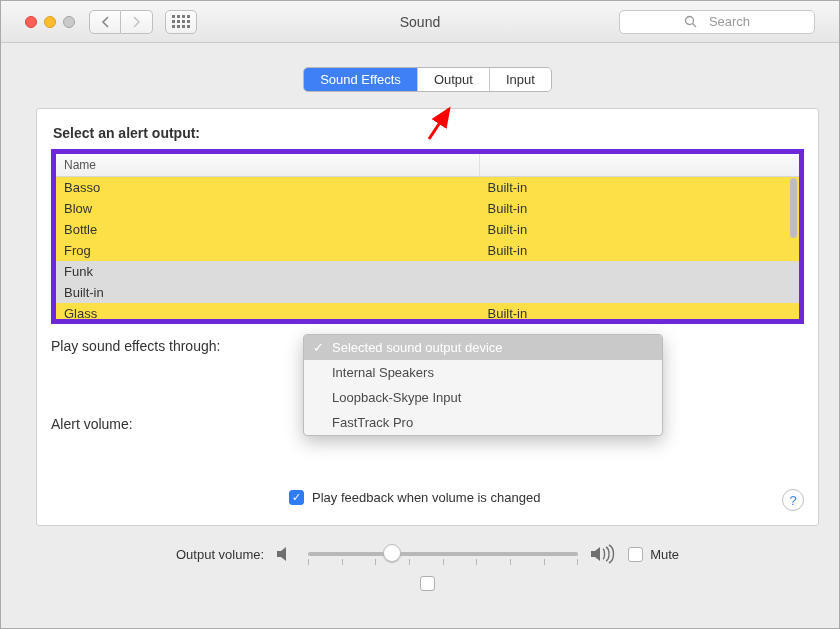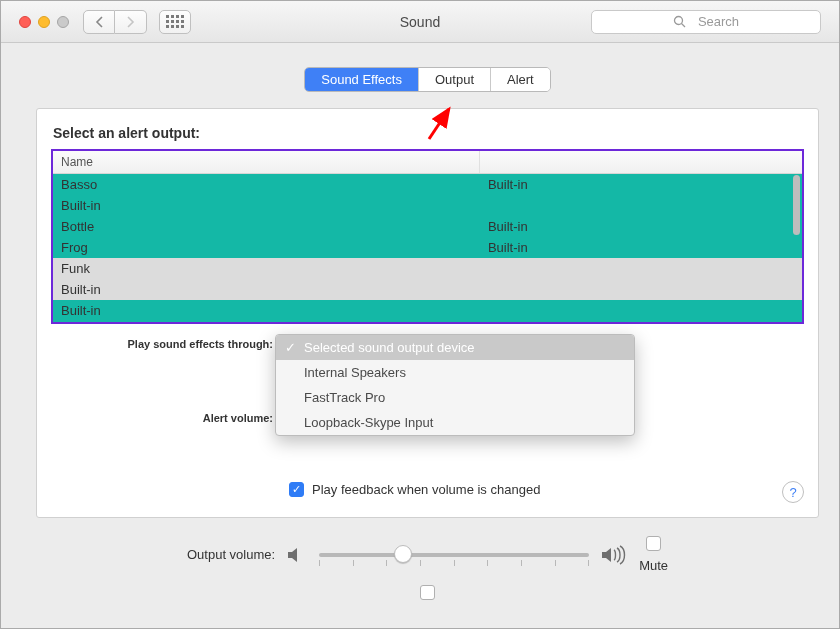--- a/index.html
+++ b/index.html
@@ -17,21 +17,21 @@
     background: #ececec;
     border: 1px solid #aaa;
     position: relative;
   }
   .titlebar {
     height: 42px;
     background: linear-gradient(#f6f6f6, #e6e6e6);
     border-bottom: 1px solid #c9c9c9;
     display: flex;
     align-items: center;
-    padding: 0 18px;
+    padding: 0 24px;
     position: relative;
   }
   .traffic { display: flex; gap: 7px; margin-right: 14px; }
   .tl { width: 12px; height: 12px; border-radius: 50%; }
   .red { background:#ff5f57; border:1px solid #e0443e; }
   .yellow { background:#febc2e; border:1px solid #dea123; }
   .green { background:#cacaca; border:1px solid #a5a5a5; }
   .tb-group { display:flex; }
   .tb-btn {
     width: 32px; height: 24px;
@@ -49,21 +49,21 @@
     display:flex;align-items:center;justify-content:center;color:#7a7a7a;
   }
   .apps-grid { display:grid; grid-template-columns:repeat(4,3px); grid-auto-rows:3px; gap:2px; }
   .apps-grid i { background:#7a7a7a; }
   .title {
     position:absolute; left:0; right:0; text-align:center;
     font-size: 14px; color:#4a4a4a; pointer-events:none;
   }
   .search {
     margin-left:auto;
-    width: 230px; height:24px;
+    width: 196px; height:24px;
     background: #fff; border:1px solid #c9c9c9; border-radius:5px;
     display:flex; align-items:center; justify-content:center; gap:12px;
     color:#9a9a9a; font-size:13px;
   }
   .content {
     padding: 24px 20px 10px 35px;
   }
   .tabs {
     display:flex; justify-content:center; margin-bottom: 16px;
   }
@@ -79,22 +79,22 @@
   .tab.active { background:#3f80f6; color:#fff; }
   .panel {
     background: #fff;
     border:1px solid #d0d0d0;
     border-radius:3px;
     padding: 12px 14px 20px 14px;
     position:relative;
   }
   .heading { font-weight:600; font-size:14px; margin: 4px 0 8px 2px; }
   .table {
-    border:2px solid #6d28d9;
-    background:#14b8a6;
+    border:5px solid #6d28d9;
+    background:#fde047;
     height: 175px;
     overflow:hidden;
     position:relative;
   }
   .thead {
     display:flex; background:linear-gradient(#fbfbfb,#f0f0f0);
     border-bottom:1px solid #d6d6d6;
     color:#555; font-size:12px;
   }
   .th { padding:4px 8px; border-right:1px solid #e0e0e0; }
@@ -106,24 +106,24 @@
   .trow.sel { background:#dcdcdc;flex-direction:column; }
   .scrollbar {
     position:absolute; right:2px; top:24px; width:7px; height:60px;
     background:#bdbdbd; border-radius:4px;
   }
   .formrow {
     display:flex; align-items:center; margin-top: 14px;
     position:relative;
   }
   .formlabel {
-    flex: 0 0 230px; text-align:right; padding-right:8px; font-size:11px; color:#333;font-weight:bold;
+    flex: 0 0 230px; text-align:left; padding-right:8px; font-size:14px; color:#333;
   }
   .dropdown-open {
-    position:absolute; left:224px; top:-4px;
+    position:absolute; left:252px; top:-4px;
     width: 360px; z-index:5;
     box-shadow: 0 6px 18px rgba(0,0,0,.25);
     border:1px solid #bcbcbc; border-radius:4px; overflow:hidden;
     background:#f5f5f5;
   }
   .dd-item {
     padding: 5px 12px 5px 28px; font-size:13px; color:#4a4a4a;
     position:relative;
   }
   .dd-item.sel { background:#c9c9c9; color:#fff; }
@@ -158,21 +158,21 @@
   .slider .ticks {
     position:absolute; left:0; right:0; top:7px; display:flex; justify-content:space-between;
   }
   .slider .ticks i { width:1px; height:6px; background:#b8b8b8; display:block; }
   .slider .knob {
     position:absolute; top:-8px; width:18px; height:18px; background:#fff;
     border:1px solid #bcbcbc; border-radius:50%;
     box-shadow:0 1px 1px rgba(0,0,0,.2);
   }
   .spk { color:#6f6f6f; }
-  .mute-row { display:flex; align-items:center; gap:7px;flex-direction:column; }
+  .mute-row { display:flex; align-items:center; gap:7px; }
   .arrow {
     position:absolute; left:420px; top:102px;
     width:40px; height:40px; pointer-events:none; z-index:20;
   }
 </style>
 </head>
 <body>
 
 <div class="window">
 
@@ -219,66 +219,68 @@
       <span>Search</span>
     </div>
   </div>
 
   <div class="content">
 
     <div class="tabs">
       <div class="tabseg">
         <div class="tab active">Sound Effects</div>
         <div class="tab">Output</div>
-        <div class="tab">Alert</div>
+        <div class="tab">Input</div>
       </div>
     </div>
 
     <div class="panel">
 
       <div class="heading">Select an alert output:</div>
 
       <div class="table">
         <div class="thead">
           <div class="th col-name">Name</div>
         </div>
         <div class="tbody" id="sound-rows">
             <div class="trow">
               <div class="td col-name">Basso</div>
               <div class="td col-type">Built-in</div>
             </div>
             <div class="trow">
+              <div class="td col-name">Blow</div>
               <div class="td col-type">Built-in</div>
             </div>
             <div class="trow">
               <div class="td col-name">Bottle</div>
               <div class="td col-type">Built-in</div>
             </div>
             <div class="trow">
               <div class="td col-name">Frog</div>
               <div class="td col-type">Built-in</div>
             </div>
             <div class="trow sel">
               <div class="td col-name">Funk</div>
               <div class="td col-type">Built-in</div>
             </div>
             <div class="trow">
+              <div class="td col-name">Glass</div>
               <div class="td col-type">Built-in</div>
             </div>
           </div>
         <div class="scrollbar"></div>
       </div>
 
       <div class="formrow">
         <div class="formlabel">Play sound effects through:</div>
         <div class="dropdown-open" id="dd">
             <div class="dd-item sel">Selected sound output device</div>
             <div class="dd-item">Internal Speakers</div>
+            <div class="dd-item">Loopback-Skype Input</div>
             <div class="dd-item">FastTrack Pro</div>
-            <div class="dd-item">Loopback-Skype Input</div>
           </div>
       </div>
 
       <div class="formrow" style="margin-top:62px;">
         <div class="formlabel">Alert volume:</div>
       </div>
 
       <div class="checkbox-row" style="margin-top:58px;">
         <div class="checkbox checked">✓</div>
         <span>Play feedback when volume is changed</span>

